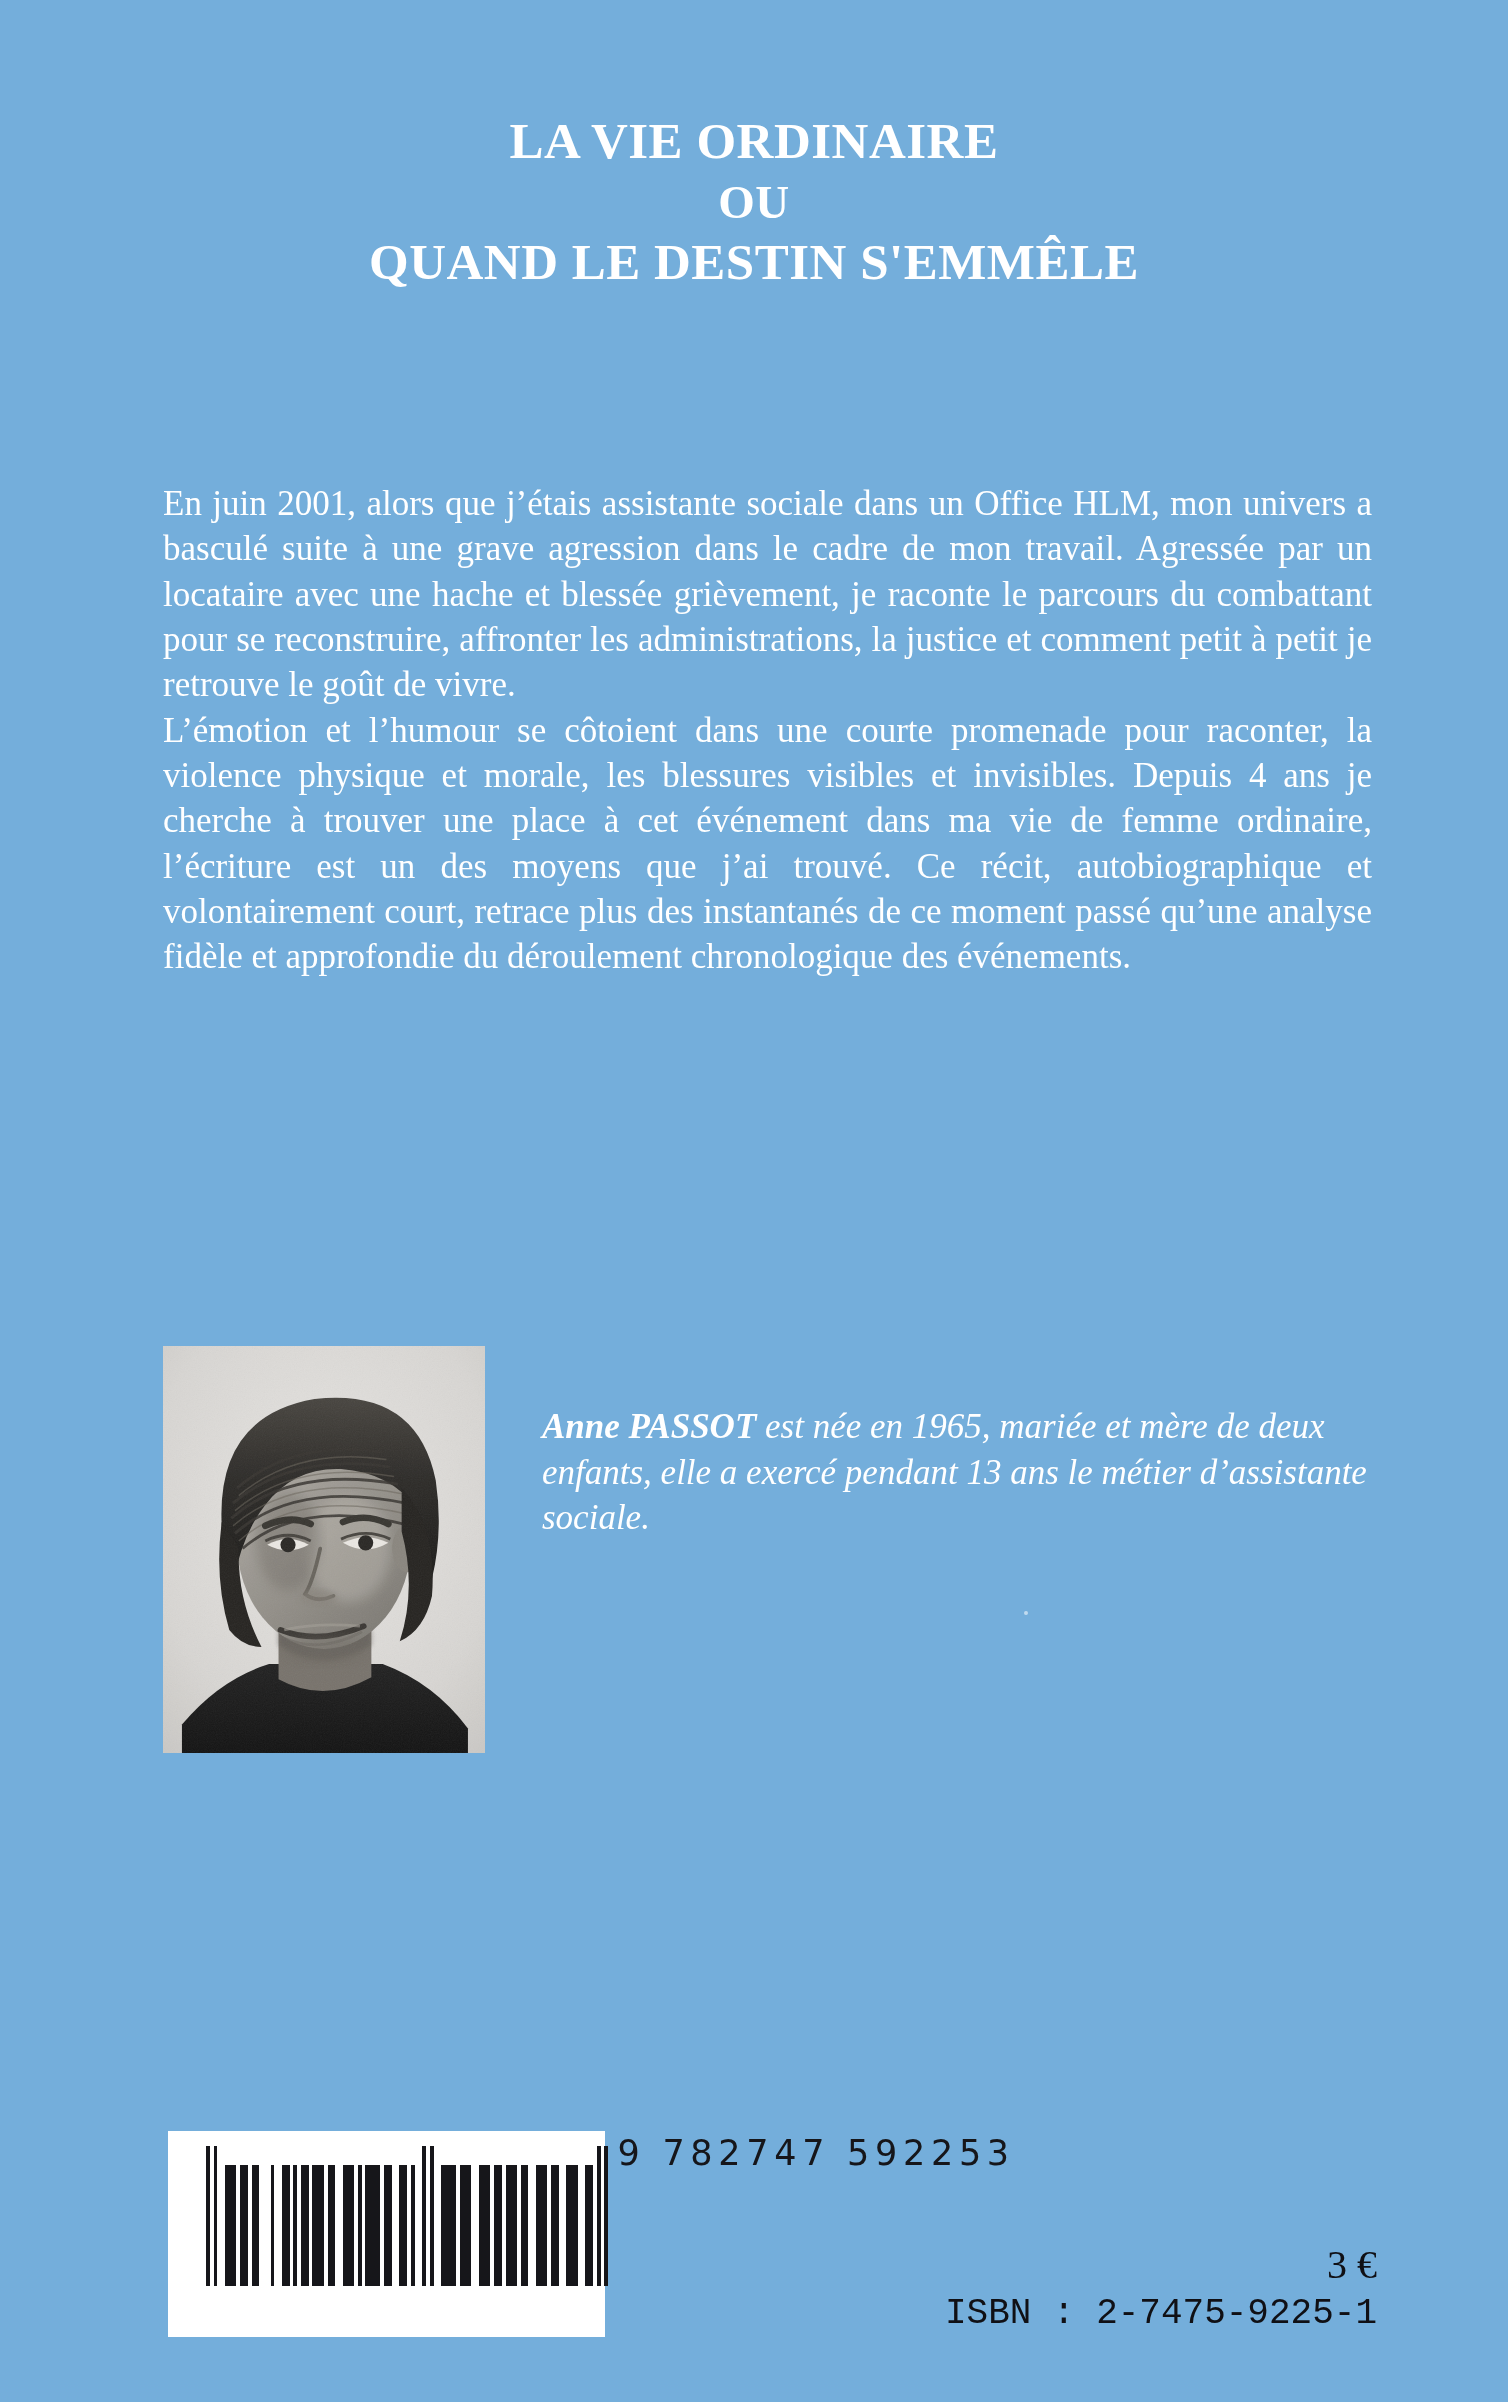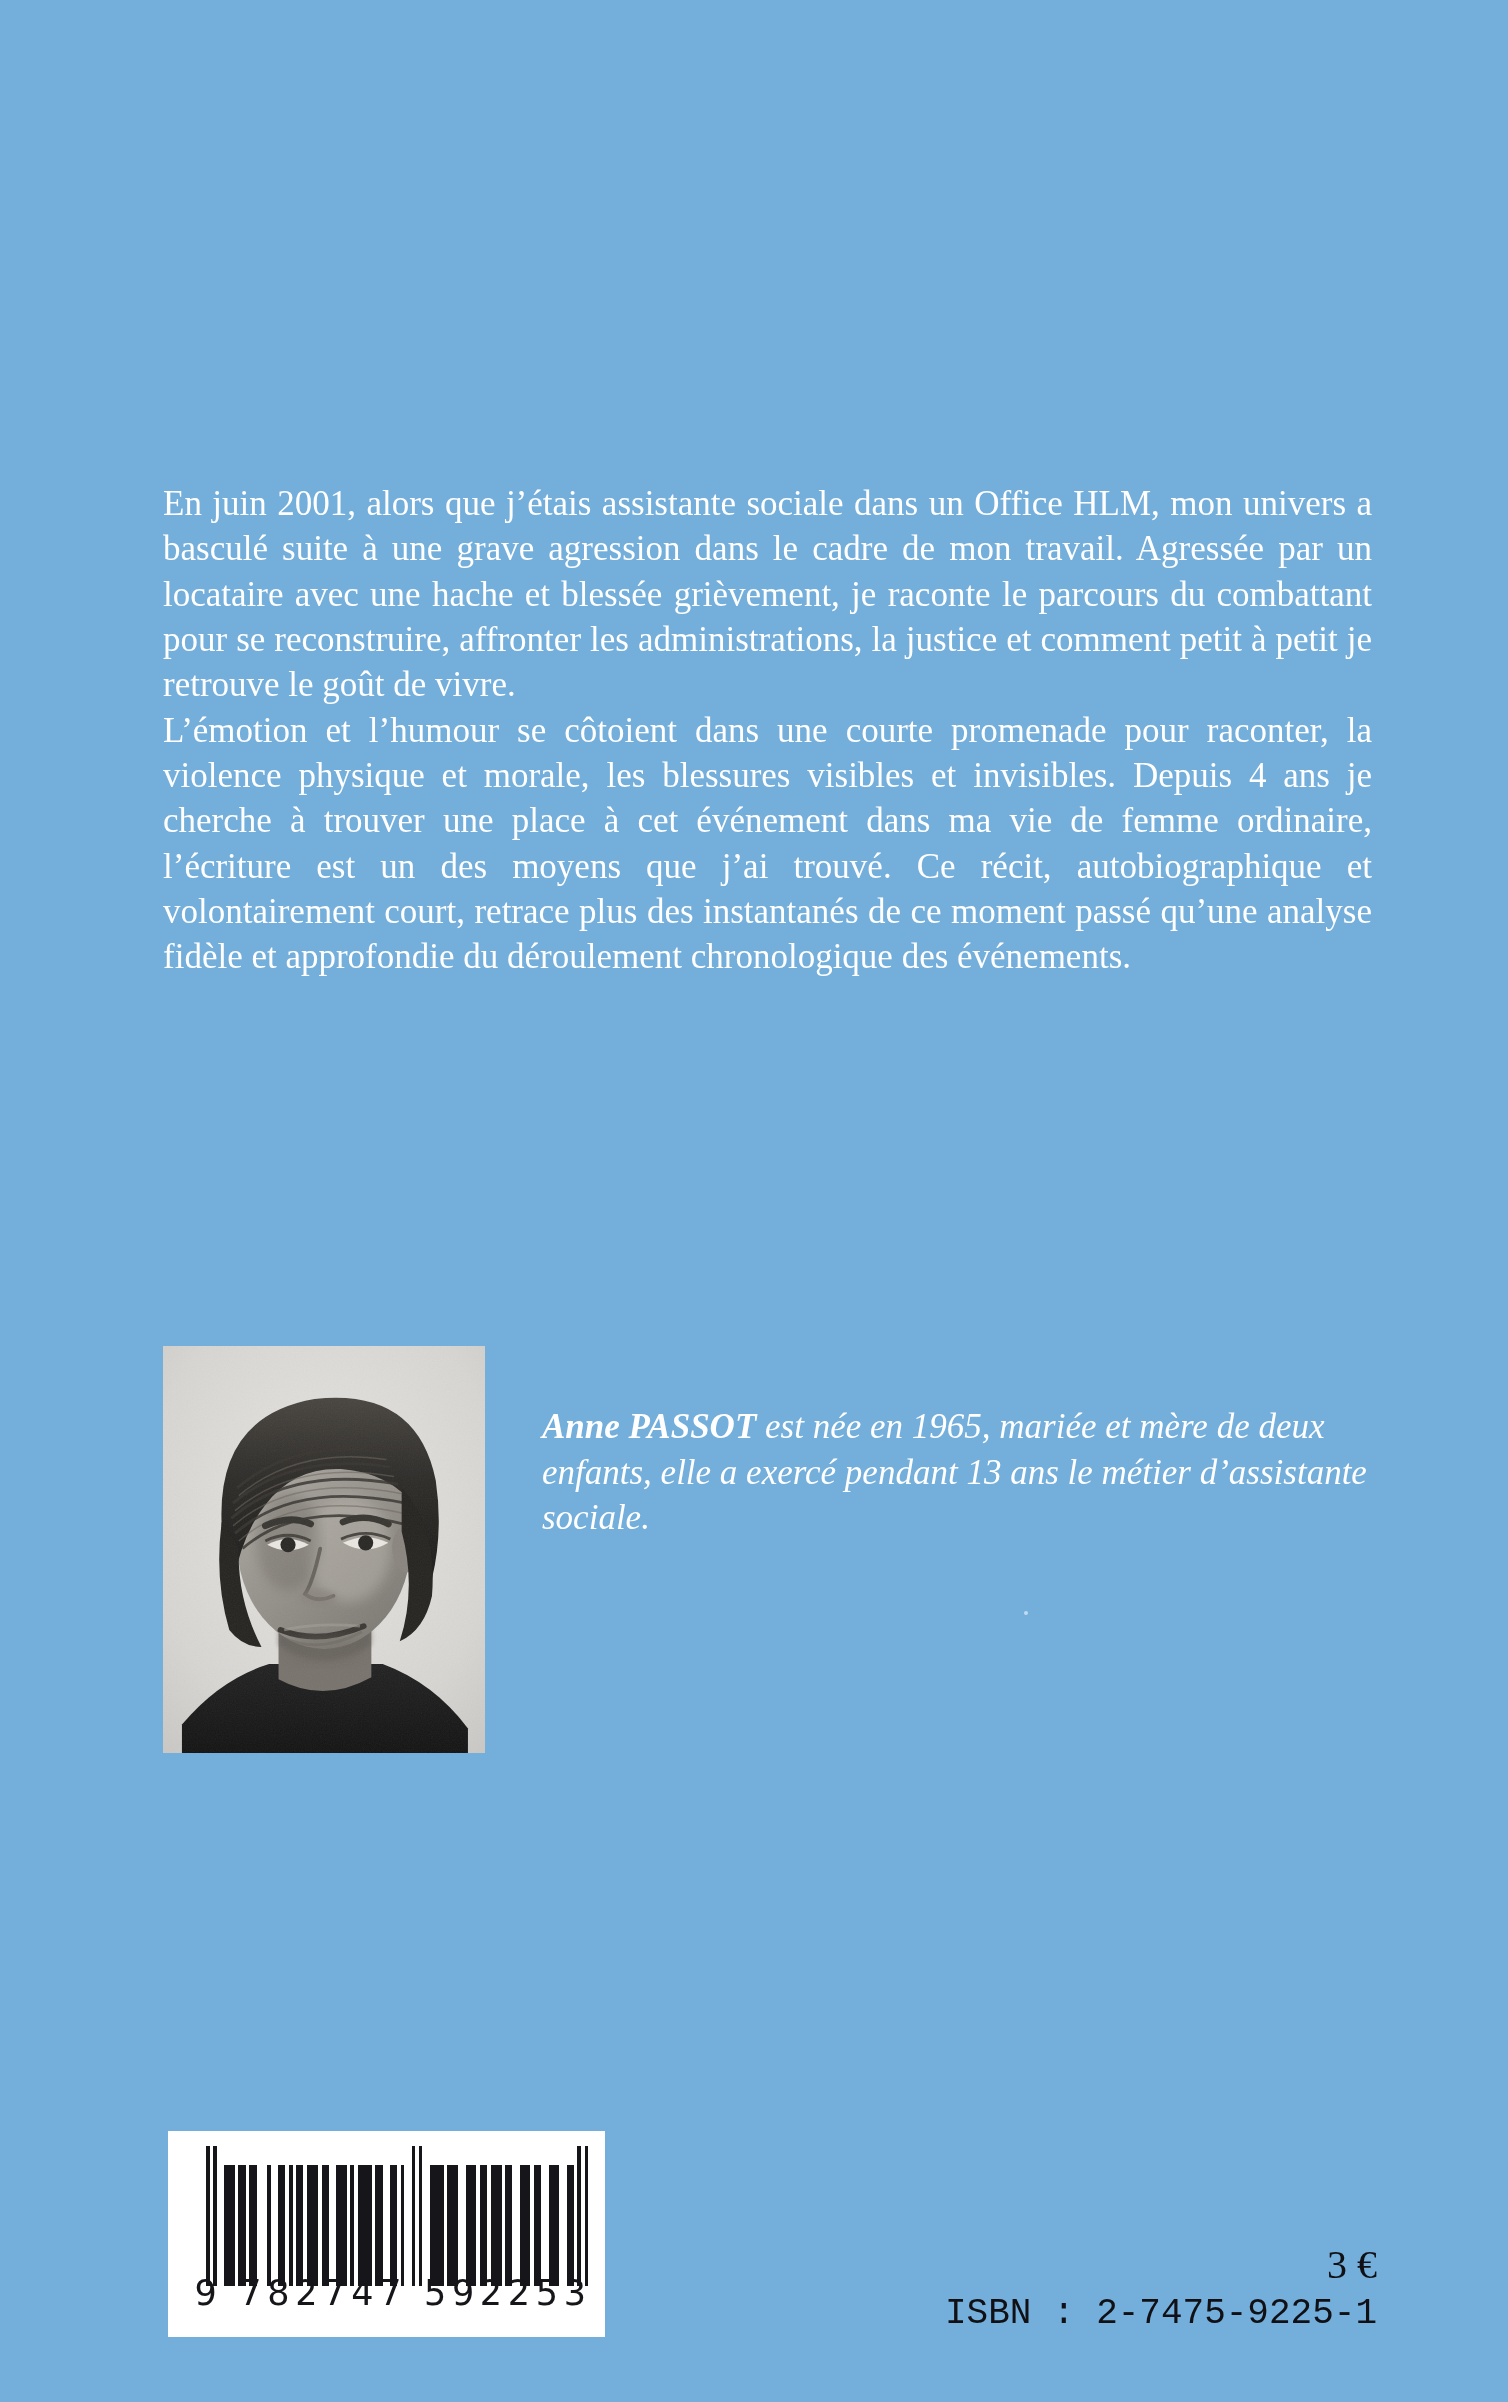--- a/index.html
+++ b/index.html
@@ -110,21 +110,21 @@
   .barcode-box {
     position: absolute;
     left: 168px;
     top: 2131px;
     width: 437px;
     height: 206px;
     background: #ffffff;
     box-sizing: border-box;
     padding: 15px 17px 7.6px 17px;
     display: flex;
-    flex-direction: column;
+    flex-direction: row;
     justify-content: flex-start;
   }
   .bars {
     height: 140px;
     display: flex;
     align-items: flex-end;
     gap: 0;
     margin-left: 21px;
   }
   .bar {
@@ -163,20 +163,25 @@
     color: #101015;
     white-space: nowrap;
     font-family: Liberation Mono, monospace;
   }
 </style>
 </head>
 <body>
 
 <div class="page">
 
+  <div class="title-block">
+    <div class="title-line l1">LA VIE ORDINAIRE</div>
+    <div class="title-line l2">OU</div>
+    <div class="title-line l3">QUAND LE DESTIN S'EMMÊLE</div>
+  </div>
 
   <div class="blurb">
     <p>En juin 2001, alors que j’étais assistante sociale dans un Office HLM, mon univers a basculé suite à une grave agression dans le cadre de mon travail. Agressée par un locataire avec une hache et blessée grièvement, je raconte le parcours du combattant pour se reconstruire, affronter les administrations, la justice et comment petit à petit je retrouve le goût de vivre.</p>
     <p>L’émotion et l’humour se côtoient dans une courte promenade pour raconter, la violence physique et morale, les blessures visibles et invisibles. Depuis 4 ans je cherche à trouver une place à cet événement dans ma vie de femme ordinaire, l’écriture est un des moyens que j’ai trouvé. Ce récit, autobiographique et volontairement court, retrace plus des instantanés de ce moment passé qu’une analyse fidèle et approfondie du déroulement chronologique des événements.</p>
   </div>
 
   <div class="author-row">
 
     <div class="photo-frame">
       <svg viewBox="0 0 340 430" preserveAspectRatio="none" aria-hidden="true">

